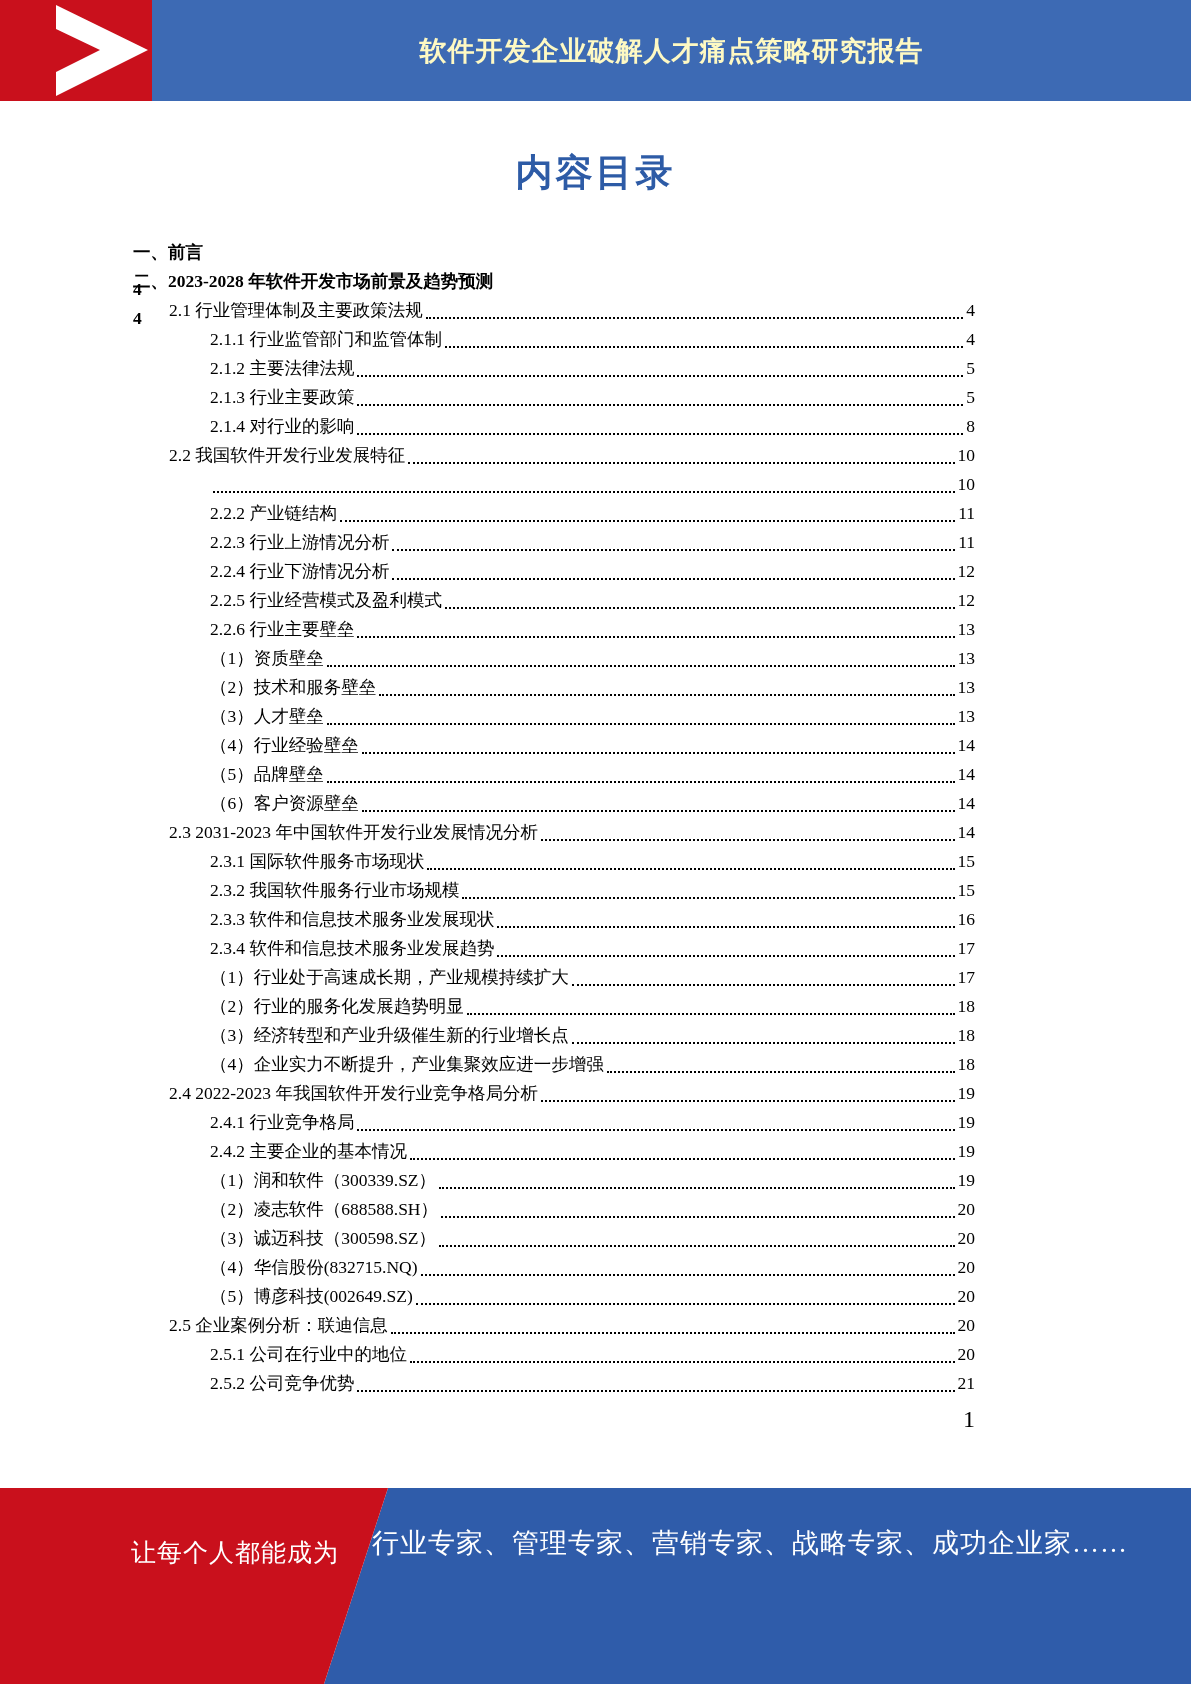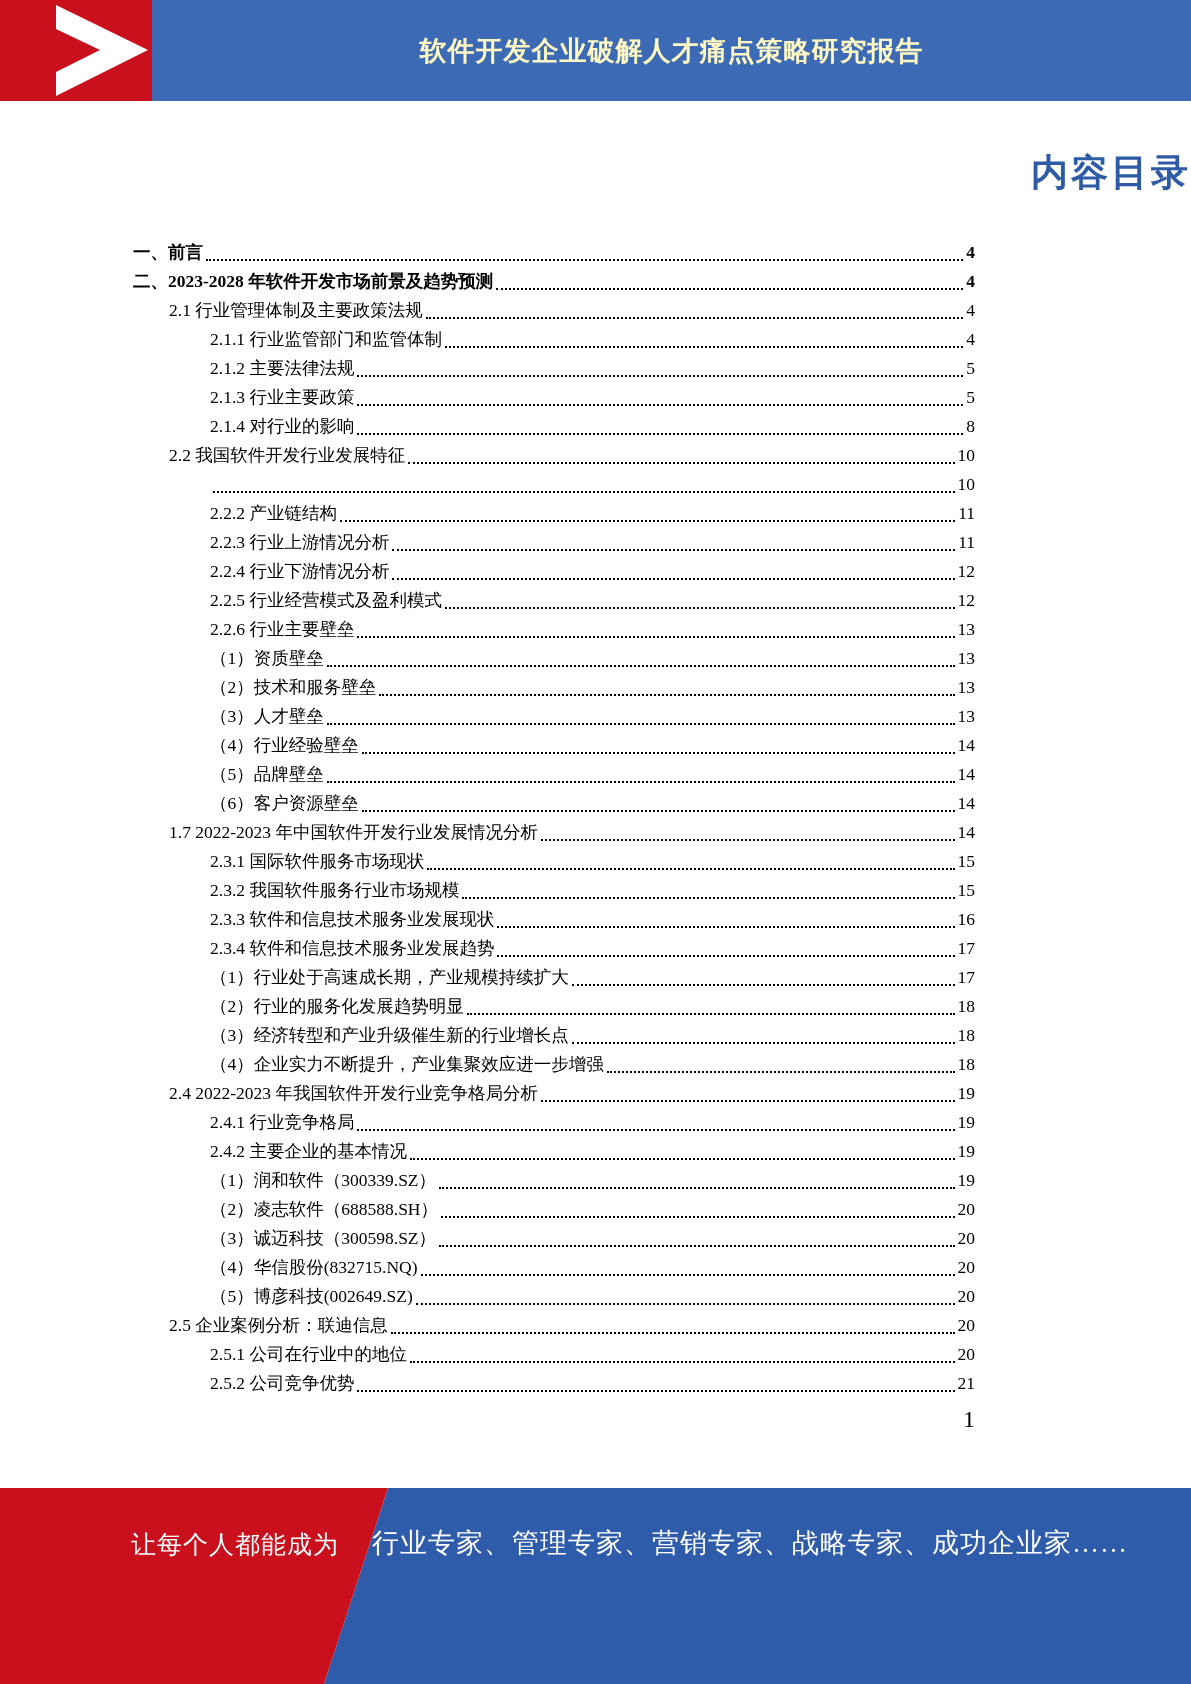--- a/index.html
+++ b/index.html
@@ -12,48 +12,48 @@
   .header{position:absolute;top:0;left:0;width:1191px;height:101px;background:#3d6ab4;}
   .header-chevron{position:absolute;top:0;left:0;width:152px;height:101px;display:block;}
   .header-title{
     position:absolute;top:0;left:152px;right:0;height:101px;
     display:flex;align-items:center;justify-content:center;
     color:#fef9c3;font-weight:bold;font-size:27px;letter-spacing:1px;
     font-family:"Liberation Sans","DejaVu Sans",sans-serif;
   }
   
   .toc-title{
-    position:absolute;top:148px;left:0;width:1191px;text-align:right;
+    position:absolute;top:148px;left:0;width:1191px;text-align:center;
     color:#2d5ba6;font-size:37px;font-weight:bold;letter-spacing:3px;
   }
   
   .toc{position:absolute;top:238px;left:133px;width:842px;}
   .toc-row{
     display:flex;align-items:baseline;height:29px;line-height:29px;
     font-size:17.5px;color:#000;
   }
-  .toc-row.bold{font-weight:bold;}
+  .toc-row.bold{font-weight:bold;flex-direction:column;}
   .toc-row.lv1{padding-left:0;}
   .toc-row.lv2{padding-left:36px;}
   .toc-row.lv3{padding-left:77px;}
   .toc-row .label{white-space:nowrap;}
   .toc-row .leader{
     flex:1;align-self:flex-end;height:8px;margin:0 3px 6px 3px;
     border-bottom:2px dotted #000;
   }
   .toc-row .page{white-space:nowrap;}
   
   .page-number{
     position:absolute;top:1406px;right:216px;font-size:24px;color:#000;
   }
   
   .footer{position:absolute;left:0;bottom:0;width:1191px;height:196px;}
   .footer svg{position:absolute;left:0;top:0;display:block;}
   .footer-left-text{
-    position:absolute;left:131px;top:40px;color:#ffffff;font-size:25px;
+    position:absolute;left:131px;top:48px;color:#ffffff;font-size:25px;
     letter-spacing:1px;white-space:nowrap;
   }
   .footer-right-text{
     position:absolute;left:372px;top:37px;color:#ffffff;font-size:27px;
     letter-spacing:1px;white-space:nowrap;text-align:center;
   }
 </style>
 </head>
 <body>
 
@@ -161,21 +161,21 @@
     <span class="label">（5）品牌壁垒</span>
     <span class="leader"></span>
     <span class="page">14</span>
   </div>
     <div class="toc-row lv3">
     <span class="label">（6）客户资源壁垒</span>
     <span class="leader"></span>
     <span class="page">14</span>
   </div>
     <div class="toc-row lv2">
-    <span class="label">1.7 2022-2023 年中国软件开发行业发展情况分析</span>
+    <span class="label">2.3 2031-2023 年中国软件开发行业发展情况分析</span>
     <span class="leader"></span>
     <span class="page">14</span>
   </div>
     <div class="toc-row lv3">
     <span class="label">2.3.1 国际软件服务市场现状</span>
     <span class="leader"></span>
     <span class="page">15</span>
   </div>
     <div class="toc-row lv3">
     <span class="label">2.3.2 我国软件服务行业市场规模</span>

